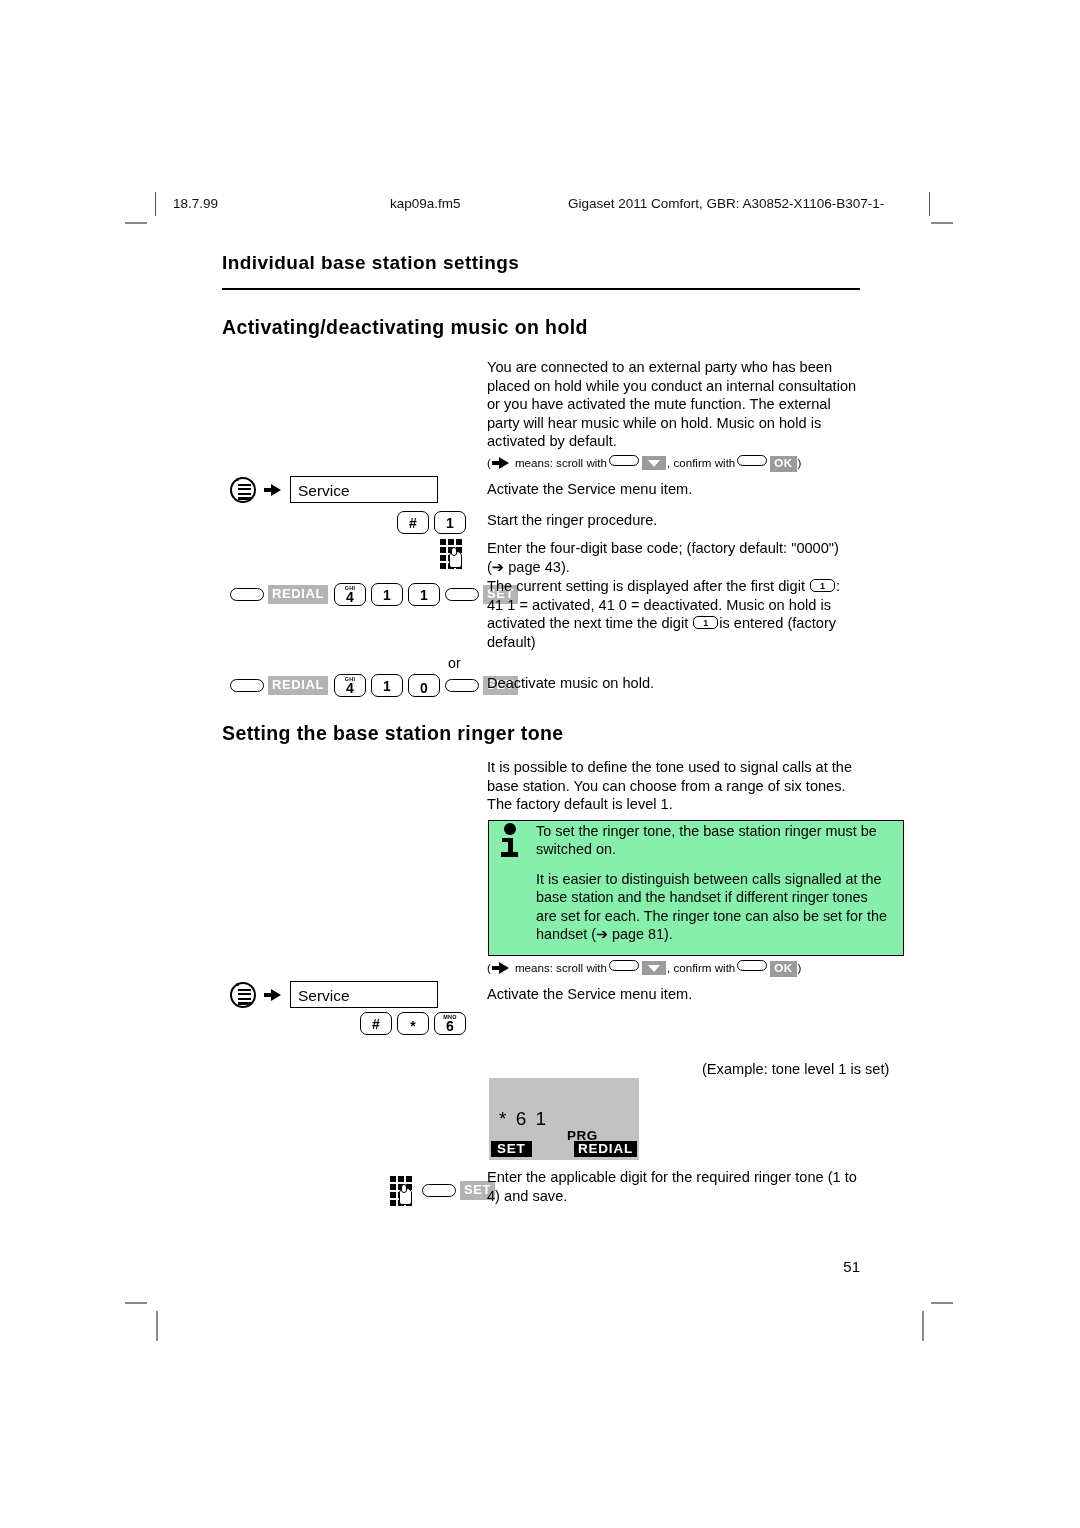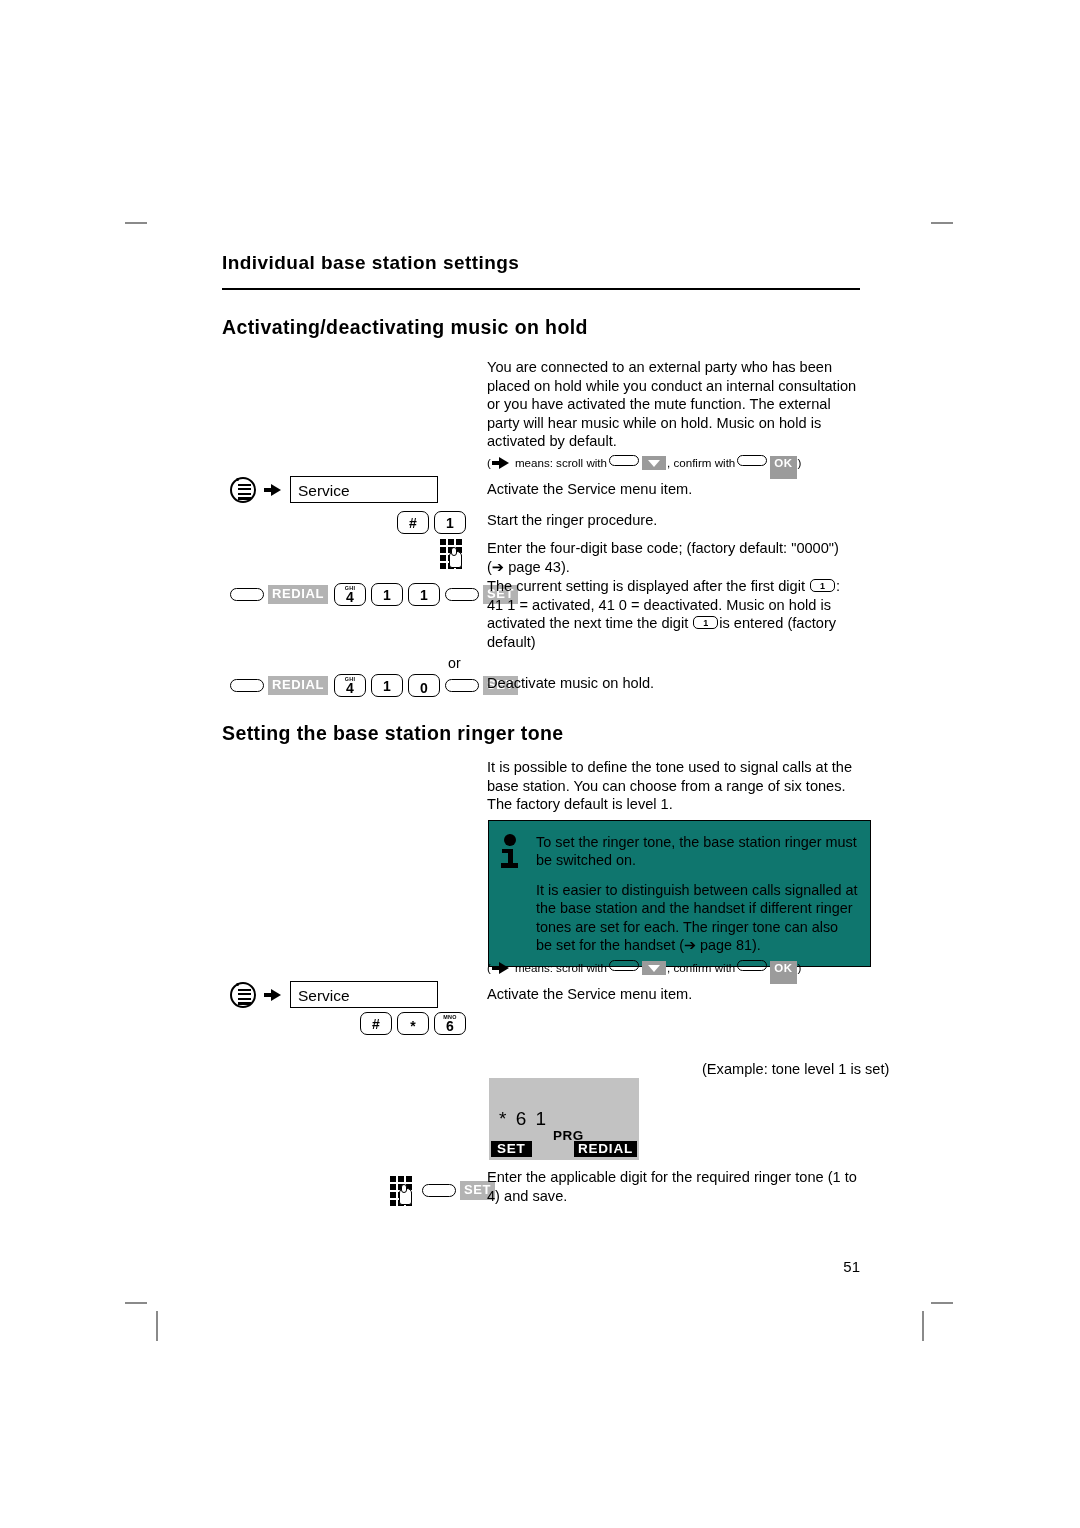--- a/index.html
+++ b/index.html
@@ -259,21 +259,21 @@
     vertical-align: 1px;
     margin: 0 2px;
   }
   .ok-inline {
     display: inline-block;
     background: #9b9b9b;
     color: #fff;
     font-weight: bold;
     font-size: 11.5px;
     letter-spacing: 0.5px;
-    padding: 0px 4px 8px 4px;
+    padding: 0px 4px 1px 4px;
     vertical-align: 0px;
     margin: 0 1px;
   }
 
   
   .key-inline {
     display: inline-block;
     border: 1.2px solid #000;
     border-radius: 5px;
     width: 25px;
@@ -319,25 +319,25 @@
     width: 4px; height: 7px;
     background: #fff;
     border: 1.3px solid #000;
     border-radius: 3px;
   }
 
   
   .notebox {
     position: absolute;
     left: 488px;
-    width: 383px;
+    width: 416px;
     border: 1.5px solid #000;
     box-sizing: border-box;
-    padding: 12px 12px 12px 12px;
-    background: #0f766e;
+    padding: 1px 12px 12px 12px;
+    background: #86efac;
   }
   .notebox .inner {
     display: flex;
     align-items: flex-start;
   }
   .icon-info {
     width: 26px;
     flex: 0 0 auto;
     position: relative;
     height: 40px;
@@ -384,21 +384,21 @@
   }
   .lcd .lcd-line1 {
     position: absolute;
     left: 10px; top: 30px;
     font-size: 19px;
     letter-spacing: 2px;
     color: #000;
   }
   .lcd .lcd-prg {
     position: absolute;
-    left: 64px; top: 50px;
+    left: 78px; top: 50px;
     font-size: 13.5px;
     font-weight: bold;
     letter-spacing: 0.5px;
     color: #000;
   }
   .lcd .lcd-sk-left {
     position: absolute;
     left: 2px; bottom: 3px;
     background: #000;
     color: #fff;
@@ -437,20 +437,27 @@
 
 <div class="page">
 
   <div class="crop crop-h" style="left:125px; top:222px;"></div>
   <div class="crop crop-h" style="left:931px; top:222px;"></div>
   <div class="crop crop-h" style="left:125px; top:1302px;"></div>
   <div class="crop crop-h" style="left:931px; top:1302px;"></div>
   <div class="crop crop-v" style="left:156px; top:1311px;"></div>
   <div class="crop crop-v" style="left:922px; top:1311px;"></div>
 
+  <div class="runhead">
+    <div class="rh-bar left"></div>
+    <div class="rh-bar right"></div>
+    <div class="rh-date">18.7.99</div>
+    <div class="rh-file">kap09a.fm5</div>
+    <div class="rh-doc">Gigaset 2011 Comfort, GBR: A30852-X1106-B307-1-</div>
+  </div>
 
   <div class="chapter-title">Individual base station settings</div>
   <div class="chapter-rule"></div>
 
   <div class="h1" style="top:316px;">Activating/deactivating music on hold</div>
 
   <div class="rcol" style="top:358px;">You are connected to an external party who has been placed on hold while you conduct an internal consultation or you have activated the mute function. The external party will hear music while on hold. Music on hold is activated by default.</div>
 
   <div class="legend" style="top:455px;">
     <span>(</span><span class="icon-arrow" style="display:inline-block; vertical-align:-2px; margin:0 4px 0 1px;"><span class="bar"></span><span class="tri"></span></span><span>means: scroll with</span><span class="softkey-inline"></span><span class="scrolldown"></span><span>, confirm with</span><span class="softkey-inline"></span><span class="ok-inline">OK</span><span>)</span>

